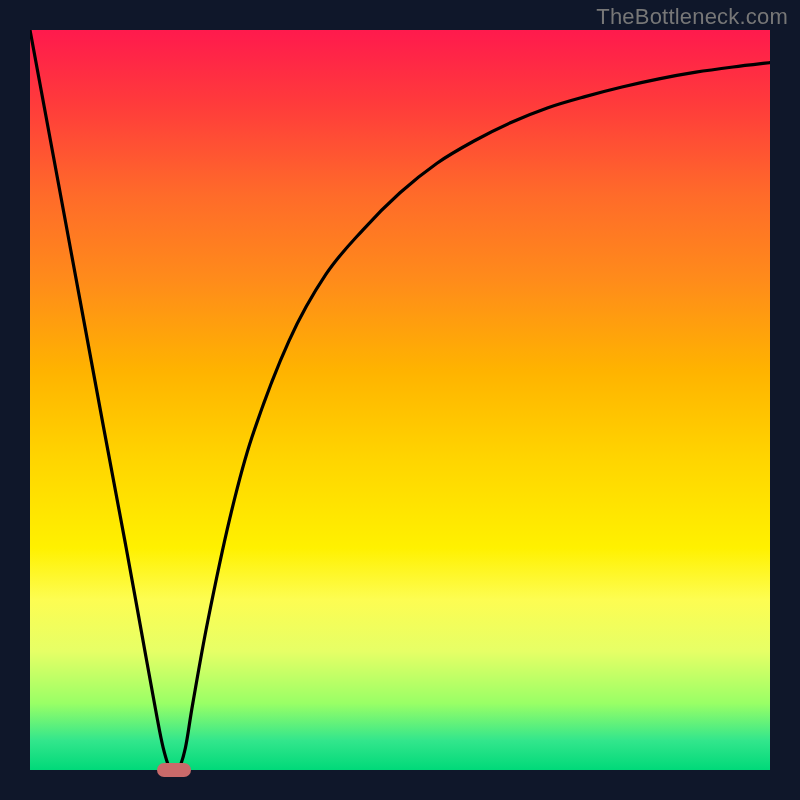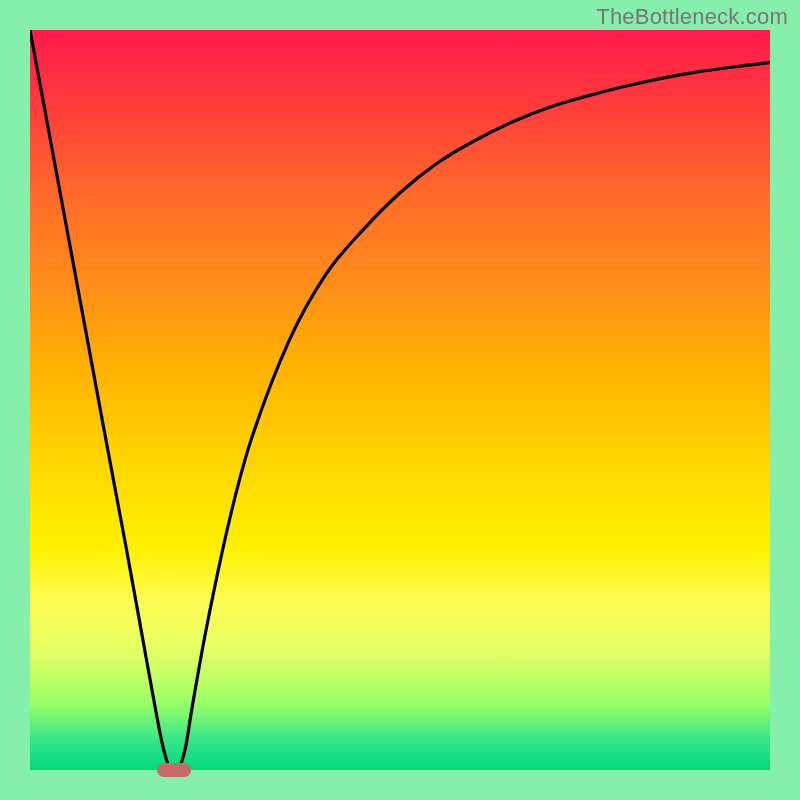--- a/index.html
+++ b/index.html
@@ -8,21 +8,21 @@
     width: 800px;
     height: 800px;
     overflow: hidden;
     background: #000;
     font-family: Arial, Helvetica, sans-serif;
   }
   .frame {
     position: relative;
     width: 800px;
     height: 800px;
-    background: #86efac;
+    background: #0f172a;
   }
   .watermark {
     position: absolute;
     top: 4px;
     right: 12px;
     color: #777;
     font-size: 22px;
     font-weight: 500;
     letter-spacing: 0.2px;
     z-index: 10;

